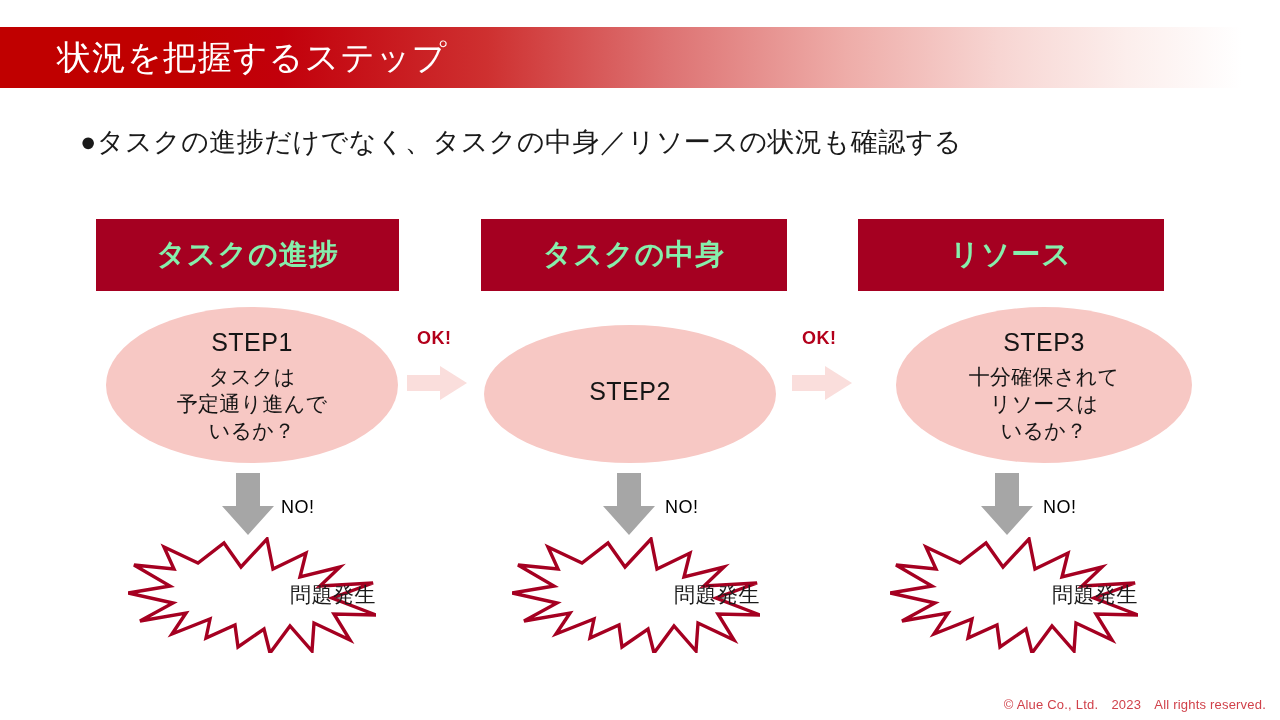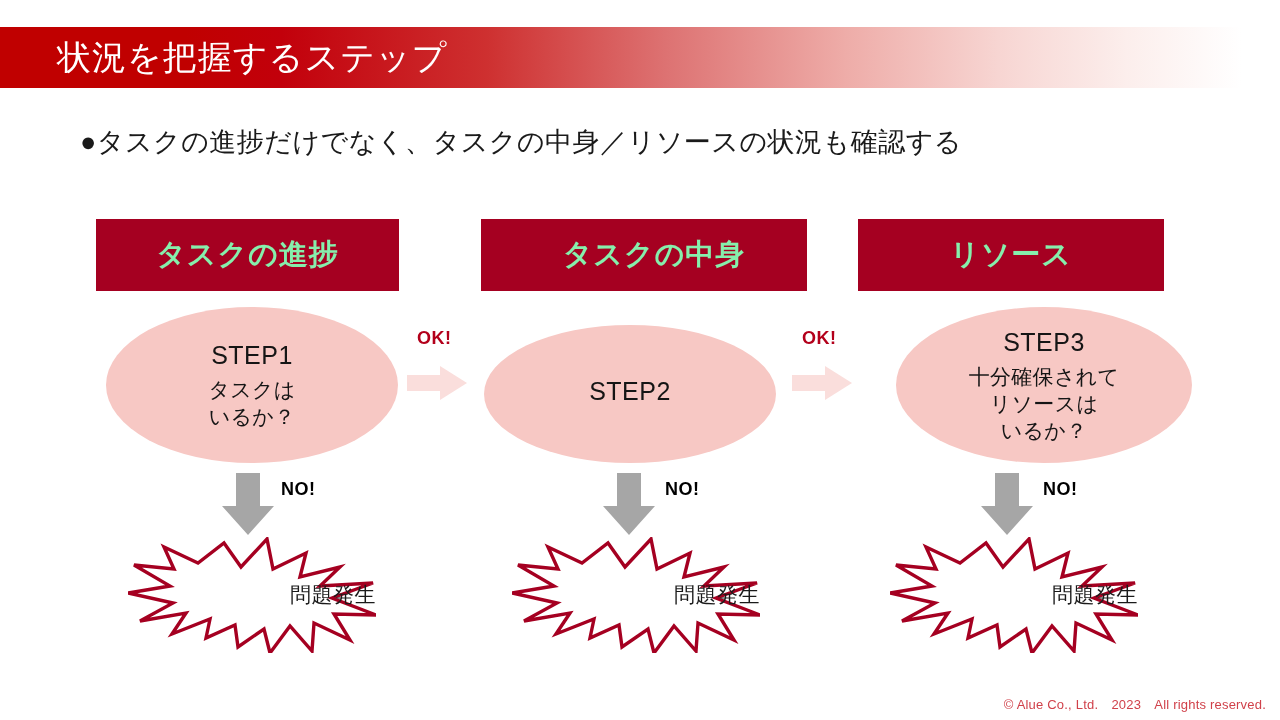--- a/index.html
+++ b/index.html
@@ -60,21 +60,21 @@
     background: #A50021;
     color: #86efac;
     font-size: 29px;
     font-weight: bold;
     display: flex;
     align-items: center;
     justify-content: center;
     letter-spacing: 1px;
   }
   #col-header-0 { left: 96px;  top: 219px; width: 303px; }
-  #col-header-1 { left: 481px; top: 219px; width: 306px; padding-left: 20px; }
+  #col-header-1 { left: 481px; top: 219px; width: 306px; }
   #col-header-2 { left: 858px; top: 219px; width: 306px; }
 
   
   .step-ellipse {
     position: absolute;
     background: #F7C8C4;
     border-radius: 50%;
     display: flex;
     flex-direction: column;
     align-items: center;
@@ -115,23 +115,24 @@
     width: 60px;
     height: 34px;
   }
   #arrow-right-0 { left: 407px; top: 366px; }
   #arrow-right-1 { left: 792px; top: 366px; }
 
   
   .no-label {
     position: absolute;
     font-size: 18px;
-    font-weight: bold;
+    font-weight: normal;
     color: #000000;
     letter-spacing: 0.5px;
+    margin-top: 18px;
   }
   #no-label-0 { left: 281px; top: 479px; }
   #no-label-1 { left: 665px; top: 479px; }
   #no-label-2 { left: 1043px; top: 479px; }
 
   .arrow-down {
     position: absolute;
     width: 52px;
     height: 62px;
   }
@@ -188,20 +189,21 @@
   <span>タスクの中身</span>
 </div>
 <div class="col-header" id="col-header-2">
   <span>リソース</span>
 </div>
 
 <div class="step-ellipse" id="step-ellipse-0">
   <div class="step-label">STEP1</div>
   <div class="step-question">
     <span class="q-line">タスクは</span>
+    <span class="q-line">予定通り進んで</span>
     <span class="q-line">いるか？</span>
   </div>
 </div>
 
 <div class="step-ellipse" id="step-ellipse-1">
   <div class="step-label">STEP2</div>
 </div>
 
 <div class="step-ellipse" id="step-ellipse-2">
   <div class="step-label">STEP3</div>

